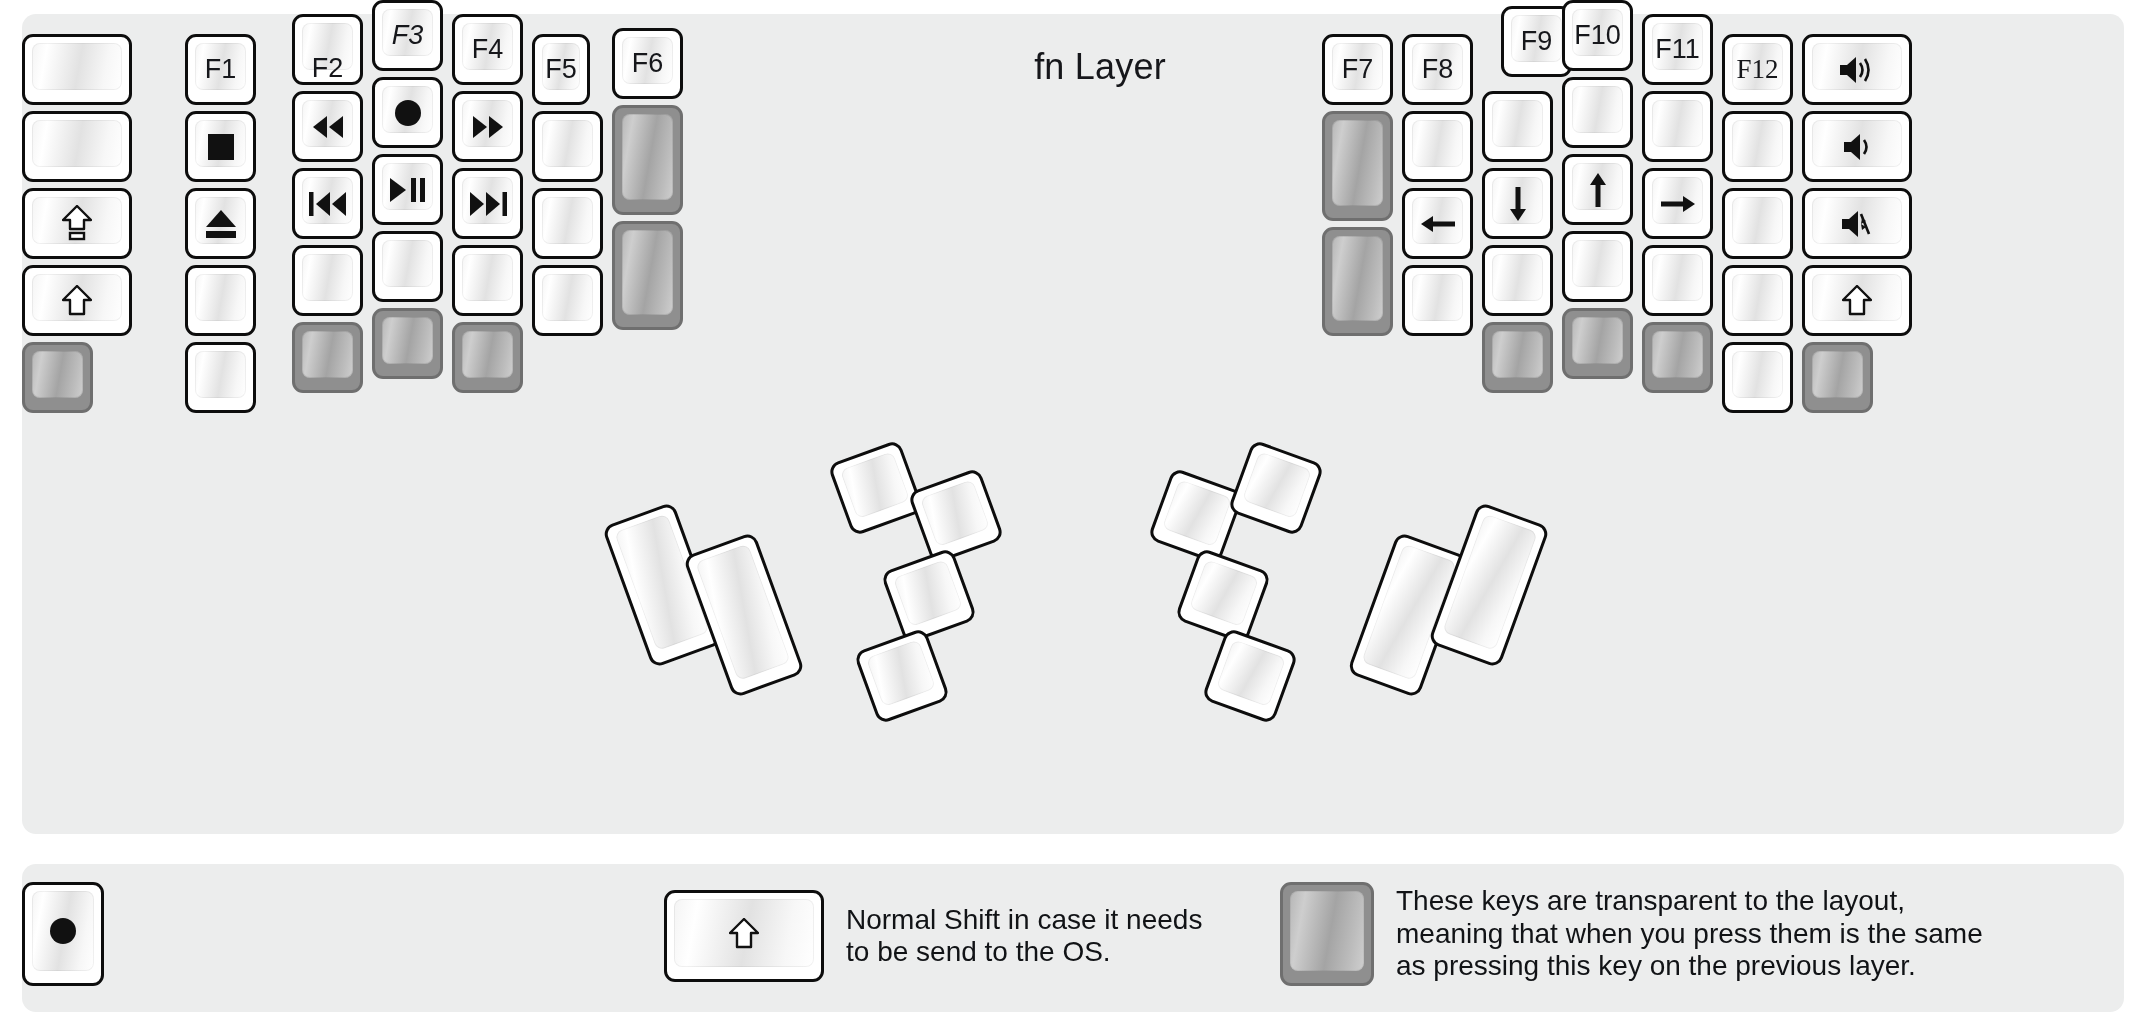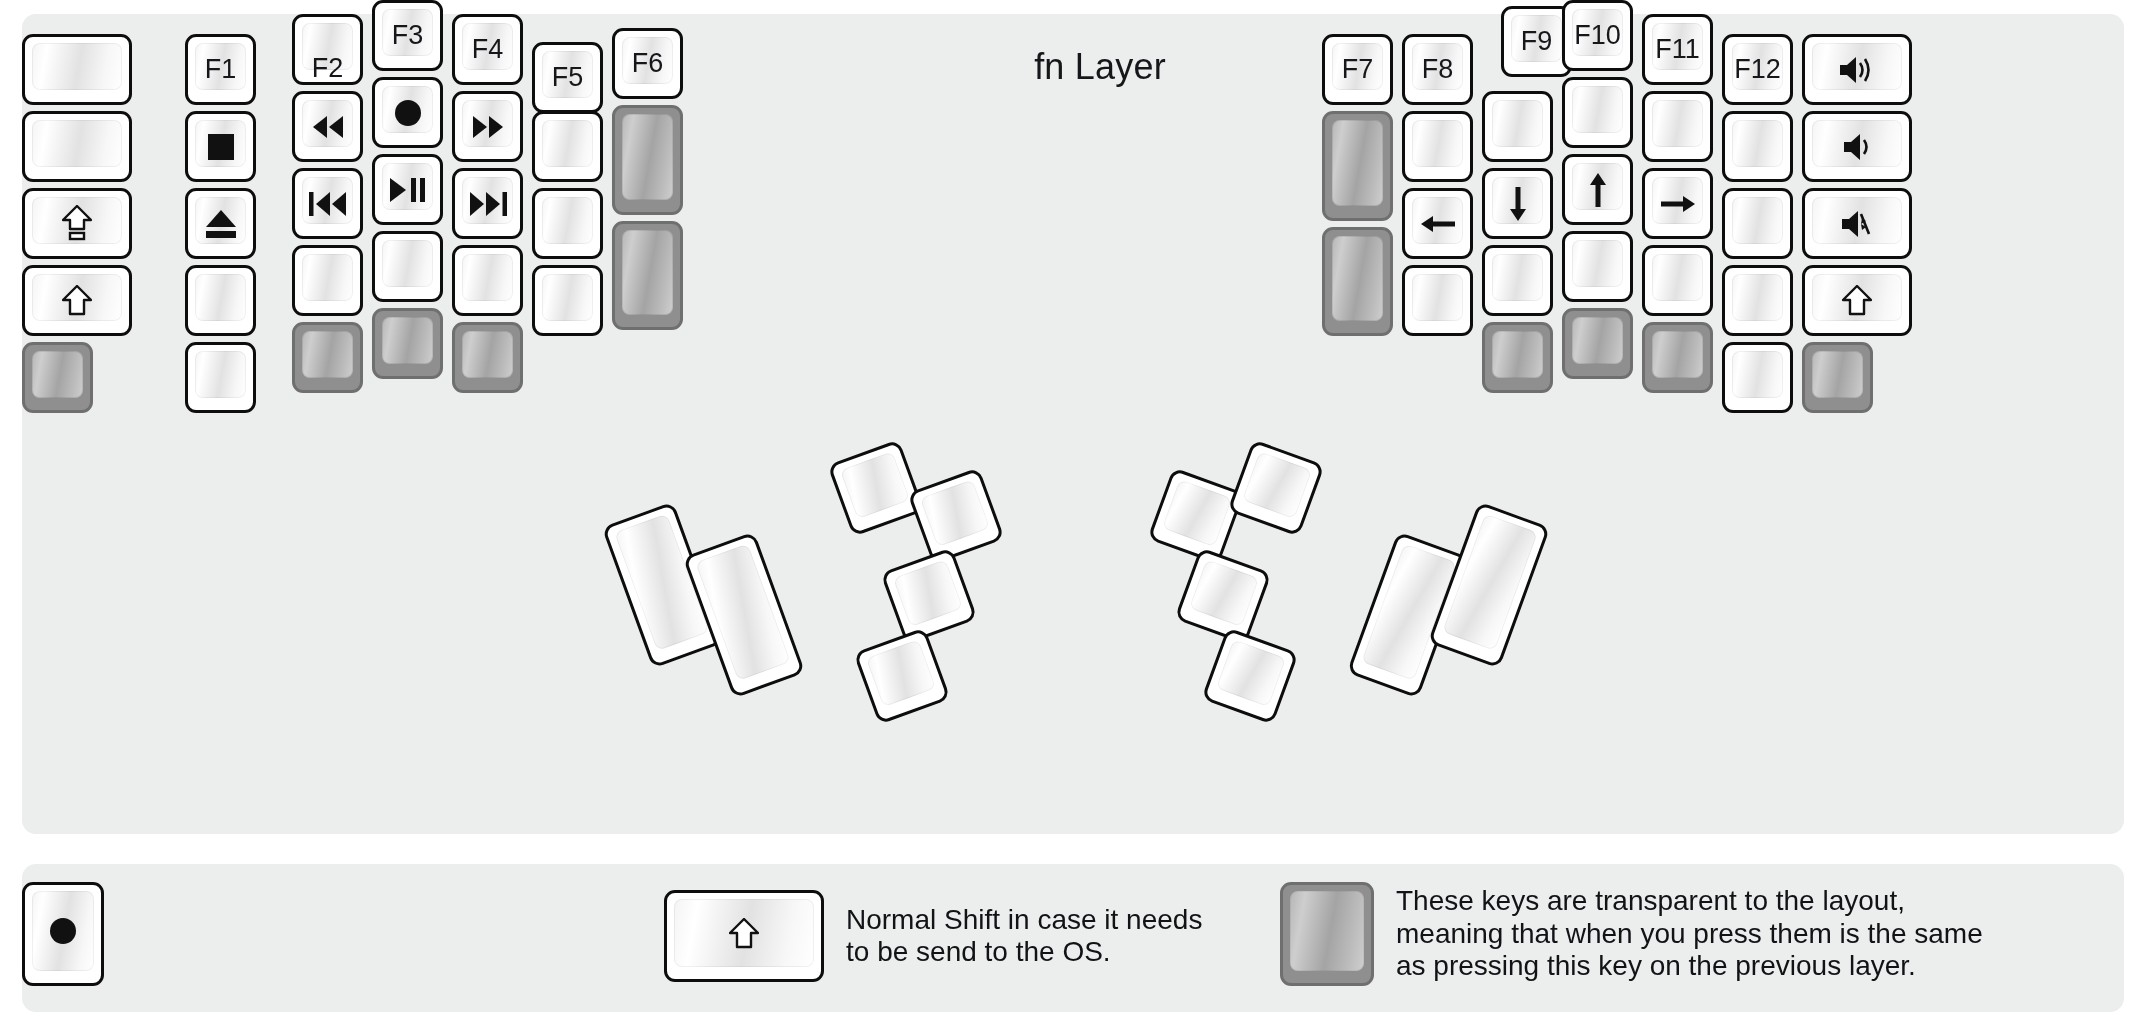--- a/index.html
+++ b/index.html
@@ -197,21 +197,21 @@
             <path d="M37 0 L37 24 L23 12 Z" fill="#111"></path>
           </svg>
         </span>
       </div>
       <div class="key" style="left: 292px; top: 245px; width: 71px; height: 71px;">
         <div class="cap"></div>
       </div>
       <div class="key trans" style="left: 292px; top: 322px; width: 71px; height: 71px;">
         <div class="cap"></div>
       </div>
-      <div class="key" style="left: 372px; top: 0px; width: 71px; height: 71px;">
+      <div class="key" style="left: 372px; top: 0px; width: 71px; height: 71px; font-style: italic;">
         <div class="cap"></div>
         <span class="lbl">F3</span>
       </div>
       <div class="key" style="left: 372px; top: 77px; width: 71px; height: 71px;">
         <div class="cap"></div>
         <span class="glyph">
           <svg width="28" height="28" viewBox="0 0 28 28">
             <circle cx="14" cy="14" r="13" fill="#111"></circle>
           </svg>
         </span>
@@ -254,21 +254,21 @@
             <rect x="33.5" y="0" width="4.5" height="24" fill="#111"></rect>
           </svg>
         </span>
       </div>
       <div class="key" style="left: 452px; top: 245px; width: 71px; height: 71px;">
         <div class="cap"></div>
       </div>
       <div class="key trans" style="left: 452px; top: 322px; width: 71px; height: 71px;">
         <div class="cap"></div>
       </div>
-      <div class="key" style="left: 532px; top: 34px; width: 71px; height: 71px; margin-top: 8px;">
+      <div class="key" style="left: 532px; top: 34px; width: 58px; height: 71px;">
         <div class="cap"></div>
         <span class="lbl">F5</span>
       </div>
       <div class="key" style="left: 532px; top: 111px; width: 71px; height: 71px;">
         <div class="cap"></div>
       </div>
       <div class="key" style="left: 532px; top: 188px; width: 71px; height: 71px;">
         <div class="cap"></div>
       </div>
       <div class="key" style="left: 532px; top: 265px; width: 71px; height: 71px;">
@@ -368,21 +368,21 @@
             <path d="M34 12 L22 4 L22 9.5 L0 9.5 L0 14.5 L22 14.5 L22 20 Z" fill="#111"></path>
           </svg>
         </span>
       </div>
       <div class="key" style="left: 1642px; top: 245px; width: 71px; height: 71px;">
         <div class="cap"></div>
       </div>
       <div class="key trans" style="left: 1642px; top: 322px; width: 71px; height: 71px;">
         <div class="cap"></div>
       </div>
-      <div class="key" style="left: 1722px; top: 34px; width: 71px; height: 71px;">
+      <div class="key" style="left: 1722px; top: 34px; width: 71px; height: 71px; font-family: Liberation Serif, serif;">
         <div class="cap"></div>
         <span class="lbl">F12</span>
       </div>
       <div class="key" style="left: 1722px; top: 111px; width: 71px; height: 71px;">
         <div class="cap"></div>
       </div>
       <div class="key" style="left: 1722px; top: 188px; width: 71px; height: 71px;">
         <div class="cap"></div>
       </div>
       <div class="key" style="left: 1722px; top: 265px; width: 71px; height: 71px;">

